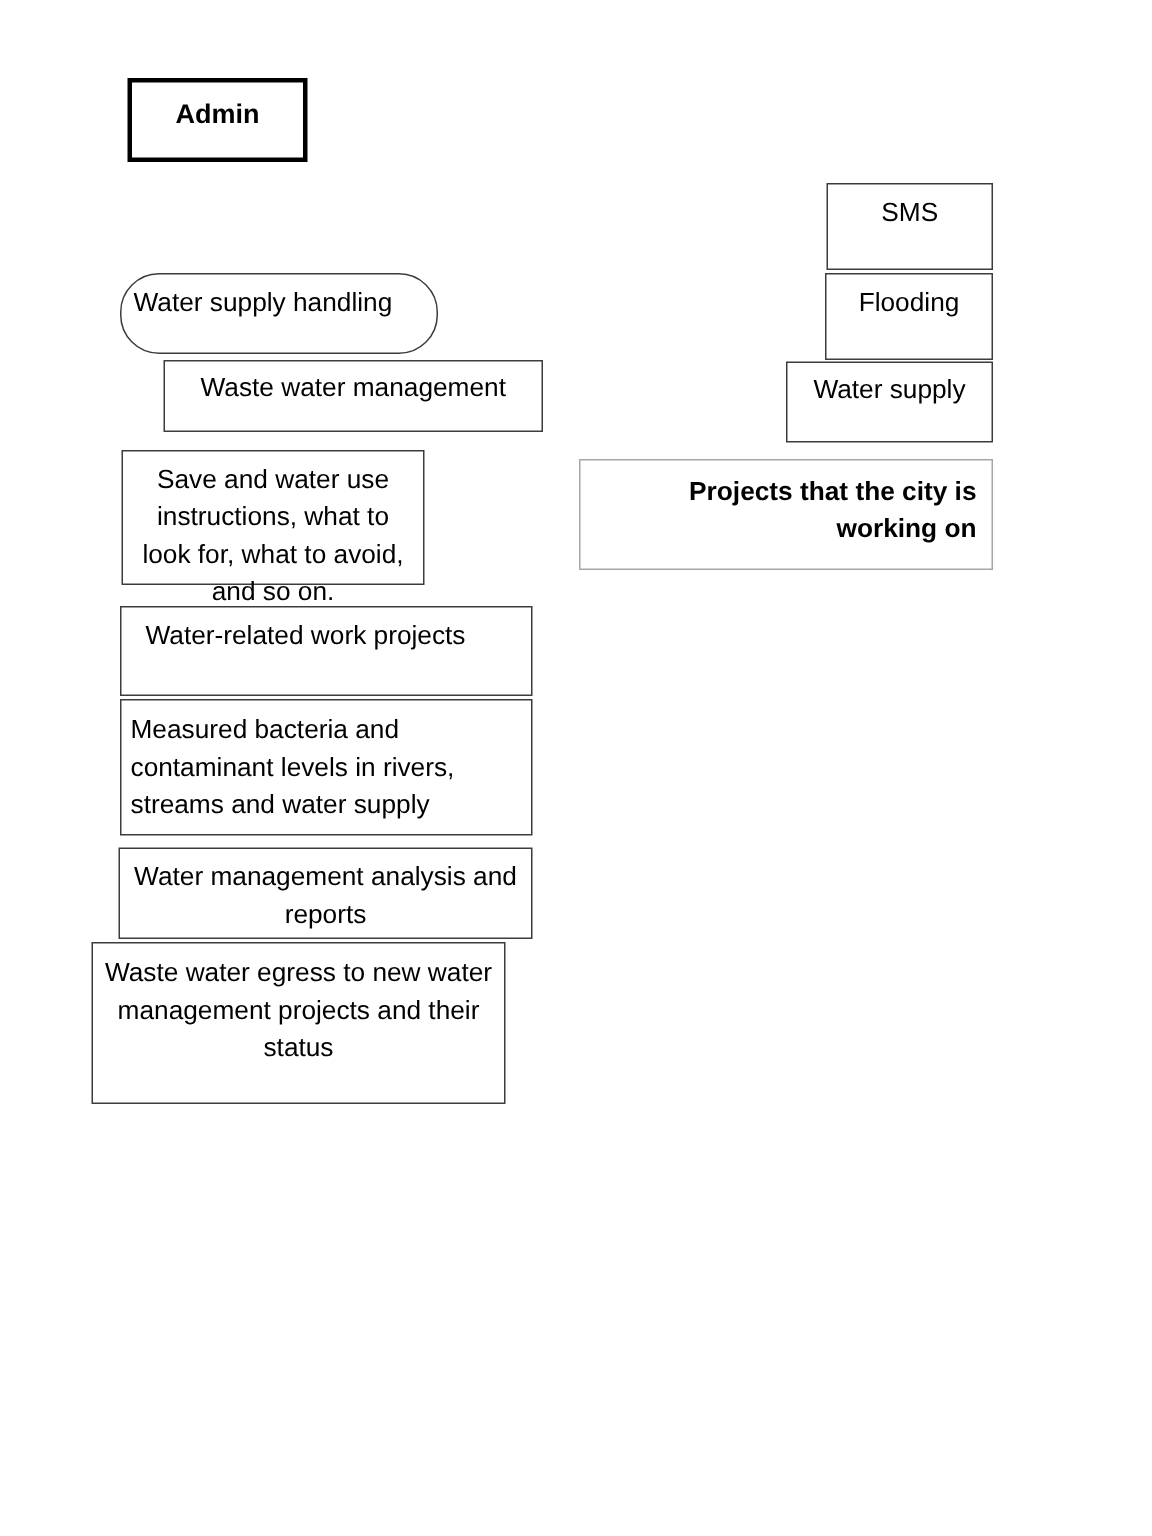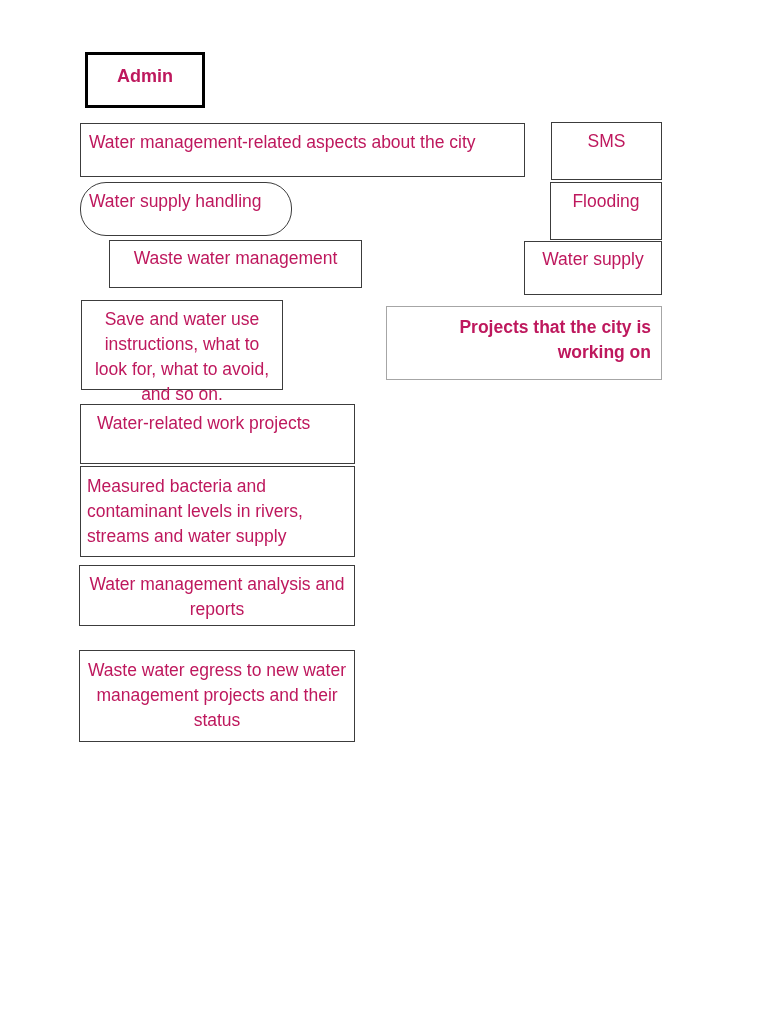--- a/index.html
+++ b/index.html
@@ -30,21 +30,21 @@
     position: absolute;
     box-sizing: border-box;
     background: #ffffff;
     border: 1px solid #3c3c3c;
     overflow: visible;
   }
   .node .txt {
     display: block;
     font-size: 17.5px;
     line-height: 25px;
-    color: #be185d;
+    color: #000000;
     white-space: pre-wrap;
   }
 
   
   .node.thick {
     border: 3px solid #000000;
   }
   .node.thick .txt {
     font-weight: bold;
   }
@@ -76,21 +76,21 @@
 
   #n-workproj      { left: 80px;  top: 404px; width: 275px; height: 60px; }
   #n-workproj .txt { padding: 6px 0 0 16px; }
 
   #n-bacteria      { left: 80px;  top: 466px; width: 275px; height: 91px; }
   #n-bacteria .txt { padding: 7px 6px 0 6px; text-align: left; }
 
   #n-analysis      { left: 79px;  top: 565px; width: 276px; height: 61px; }
   #n-analysis .txt { padding: 6px 6px 0 6px; text-align: center; }
 
-  #n-egress      { left: 79px;  top: 628px; width: 276px; height: 92px; margin-top: 22px; }
+  #n-egress      { left: 61px;  top: 628px; width: 276px; height: 108px; }
   #n-egress .txt { padding: 7px 6px 0 6px; text-align: center; }
 
   
   #n-sms      { left: 551px; top: 122px; width: 111px; height: 58px; }
   #n-sms .txt { padding-top: 6px; text-align: center; }
 
   #n-flooding      { left: 550px; top: 182px; width: 112px; height: 58px; }
   #n-flooding .txt { padding-top: 6px; text-align: center; }
 
   #n-watersupply      { left: 524px; top: 241px; width: 138px; height: 54px; }
@@ -101,23 +101,20 @@
 </style>
 </head>
 <body>
 
 <div id="canvas">
 
   <div class="node thick align-center" id="n-admin">
     <span class="txt">Admin</span>
   </div>
 
-  <div class="node align-left" id="n-aspects">
-    <span class="txt">Water management-related aspects about the city</span>
-  </div>
 
   <div class="node align-left" id="n-supply">
     <span class="txt">Water supply handling</span>
   </div>
 
   <div class="node align-center" id="n-waste">
     <span class="txt">Waste water management</span>
   </div>
 
   <div class="node align-center" id="n-save">

